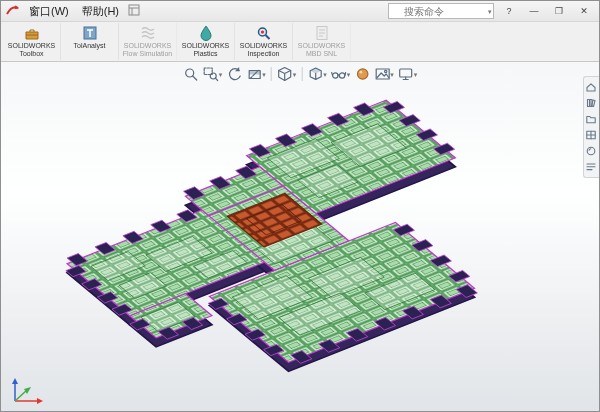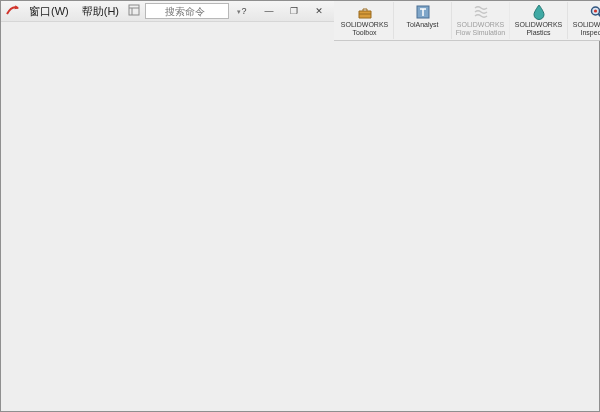--- a/index.html
+++ b/index.html
@@ -1,23 +1,23 @@
 <!DOCTYPE html>
 <html><head>
 <meta charset="utf-8">
 <style>
   *{box-sizing:border-box;margin:0;padding:0;user-select:none}
   html,body{width:600px;height:412px;overflow:hidden;font-family:"Liberation Sans","DejaVu Sans",sans-serif;background:#dcdcdc}
-  .window{width:600px;height:412px;border:1px solid #8f8f8f;display:flex;flex-direction:row;background:#eee}
+  .window{width:600px;height:412px;border:1px solid #8f8f8f;display:flex;flex-direction:column;background:#eee}
   
   .titlebar{height:21px;background:linear-gradient(#f5f5f5,#e7e7e7);border-bottom:1px solid #d6d6d6;display:flex;align-items:center;gap:5px;padding:0 5px;font-size:11px;color:#222;position:relative;flex:0 0 auto}
   .menu-item{padding:1px 4px;cursor:default;white-space:nowrap}
   .tb-title{position:absolute;left:50%;transform:translateX(-50%);font-size:11px;color:#333;white-space:nowrap}
   .tb-right{margin-left:auto;display:flex;align-items:center;gap:5px}
-  .searchbox{display:flex;align-items:center;gap:0;background:#fff;border:1px solid #b8b8b8;height:16px;padding:0 19px;width:84px}
+  .searchbox{display:flex;align-items:center;gap:12px;background:#fff;border:1px solid #b8b8b8;height:16px;padding:0 3px;width:106px}
   .searchbox input{border:0;outline:0;width:72px;font-size:10px;color:#444;background:transparent;font-family:inherit}
   .caret{font-size:7px;color:#777;line-height:1}
   .winbtn{width:20px;height:16px;display:flex;align-items:center;justify-content:center;font-size:9px;color:#444;cursor:default}
   
   .ribbon{height:40px;background:#f0f0f0;border-bottom:1px solid #c9c9c9;display:flex;align-items:stretch;padding:1px 2px;flex:0 0 auto}
   .rbtn{width:58px;display:flex;flex-direction:column;align-items:center;justify-content:flex-start;padding-top:2px;gap:1px;border-right:1px solid #e1e1e1;cursor:default}
   .rbtn .lbl{font-size:7px;line-height:8px;text-align:center;color:#333}
   .rbtn.disabled{opacity:.45;filter:grayscale(1)}
   
   .viewport{flex:1;position:relative;background:linear-gradient(180deg,#f6f7f8 0%,#feffff 38%,#eef0f2 72%,#e1e4e8 100%);overflow:hidden}

